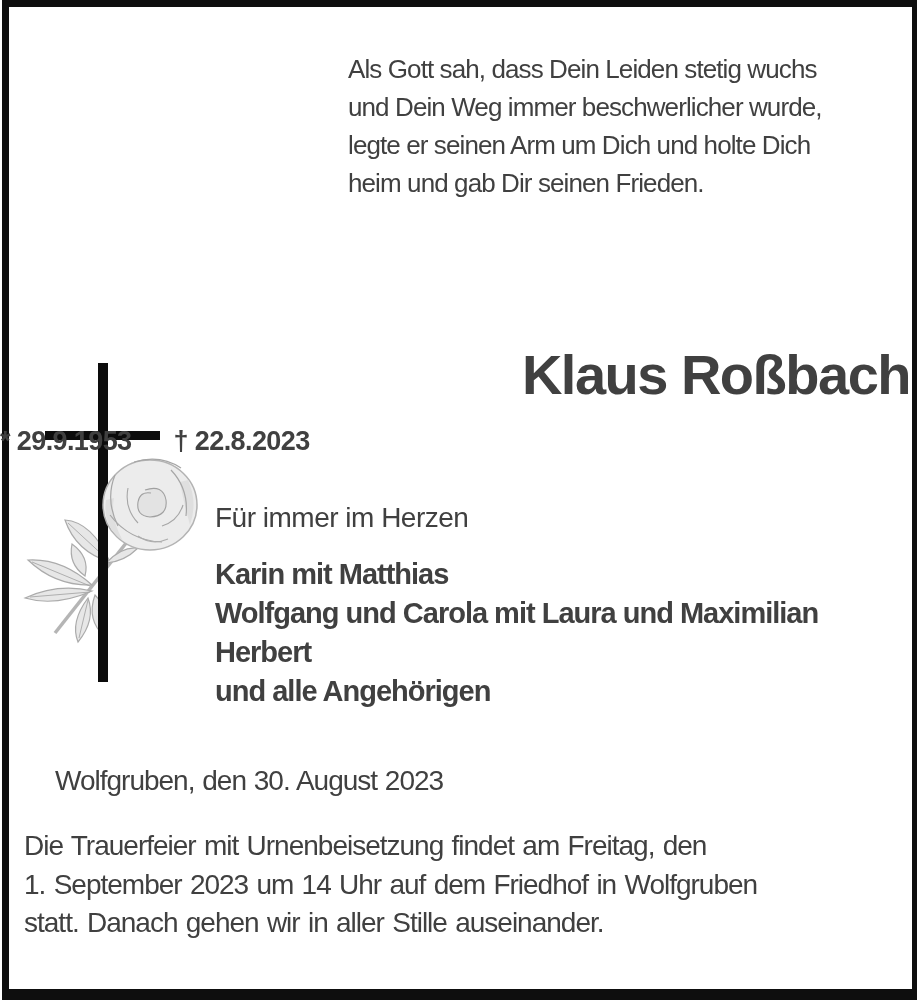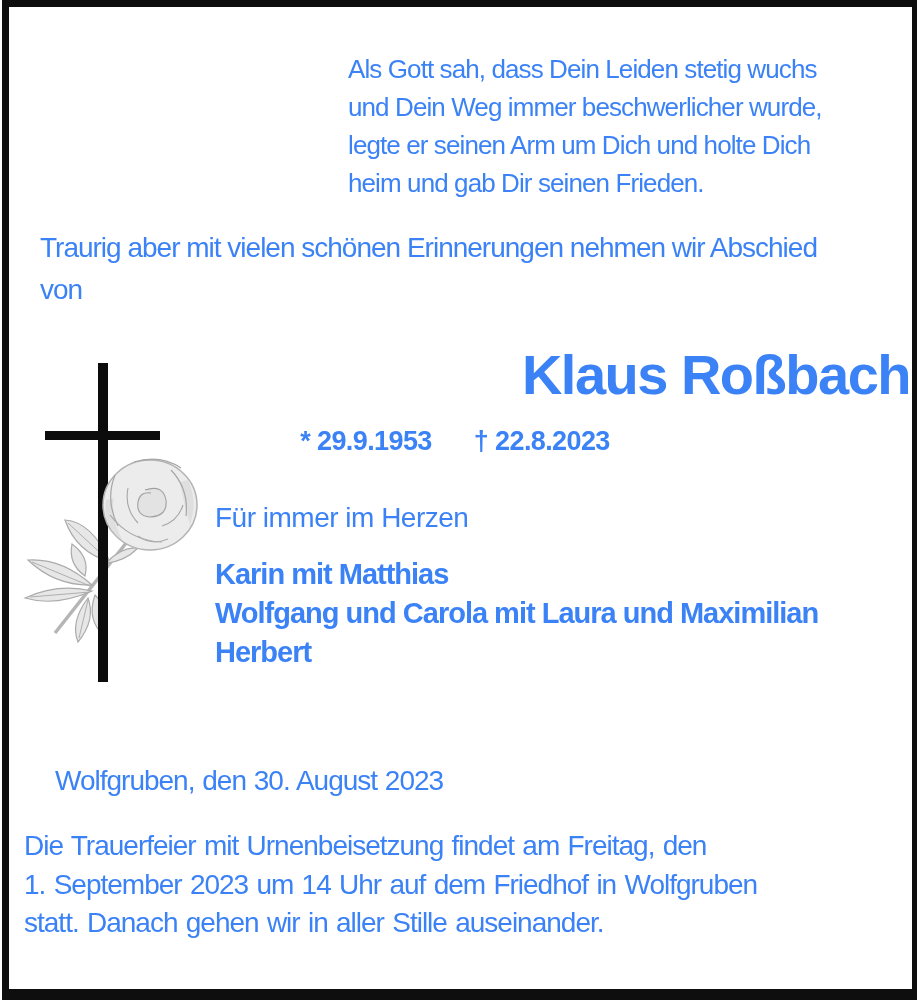--- a/index.html
+++ b/index.html
@@ -3,21 +3,21 @@
 <meta charset="utf-8">
 <style>
   html, body { margin: 0; padding: 0; background: #ffffff; }
   .notice {
     position: relative;
     width: 917px;
     height: 1000px;
     background: #ffffff;
     overflow: hidden;
     font-family: "Liberation Sans", sans-serif;
-    color: #3b82f6;
+    color: #404040;
   }
   .frame {
     position: absolute;
     left: 2px; right: 0; top: 0; bottom: 0;
     border: 7px solid #0e0e0e;
     border-bottom-width: 11px;
     border-right-width: 5px;
     pointer-events: none;
   }
   .block { position: absolute; white-space: nowrap; }
@@ -31,21 +31,21 @@
     font-size: 28px; line-height: 42px; letter-spacing: -1px;
   }
   .name-row {
     left: 0; top: 345px; width: 910px;
     text-align: right;
     font-size: 56px; font-weight: bold; letter-spacing: -1.5px;
     line-height: 60px;
   }
   .dates-row {
     left: 0; top: 424px; width: 910px;
-    display: flex; justify-content: center; gap: 42px;
+    display: flex; gap: 42px;
     font-size: 27px; font-weight: 600; letter-spacing: -0.6px;
     line-height: 34px;
   }
   .remembrance {
     left: 215px; top: 499px;
     font-size: 28px; letter-spacing: -0.5px; line-height: 38px;
   }
   .mourners {
     left: 215px; top: 555px;
     font-size: 29px; font-weight: 600; letter-spacing: -1px;
@@ -103,38 +103,35 @@
     </g>
   </svg>
 
   <div class="block verse">
     <div>Als Gott sah, dass Dein Leiden stetig wuchs</div>
     <div>und Dein Weg immer beschwerlicher wurde,</div>
     <div>legte er seinen Arm um Dich und holte Dich</div>
     <div>heim und gab Dir seinen Frieden.</div>
   </div>
 
-  <div class="block intro">
-    <div>Traurig aber mit vielen schönen Erinnerungen nehmen wir Abschied</div>
-    <div>von</div>
-  </div>
 
   <div class="block name-row">Klaus Roßbach</div>
 
   <div class="block dates-row">
     <span>* 29.9.1953</span>
     <span>† 22.8.2023</span>
   </div>
 
   <div class="block remembrance">Für immer im Herzen</div>
 
   <div class="block mourners">
     <div>Karin mit Matthias</div>
     <div>Wolfgang und Carola mit Laura und Maximilian</div>
     <div>Herbert</div>
+    <div>und alle Angehörigen</div>
   </div>
 
   <div class="block place-date">Wolfgruben, den 30. August 2023</div>
 
   <div class="block funeral">
     <div>Die Trauerfeier mit Urnenbeisetzung findet am Freitag, den</div>
     <div>1. September 2023 um 14 Uhr auf dem Friedhof in Wolfgruben</div>
     <div>statt. Danach gehen wir in aller Stille auseinander.</div>
   </div>
 

